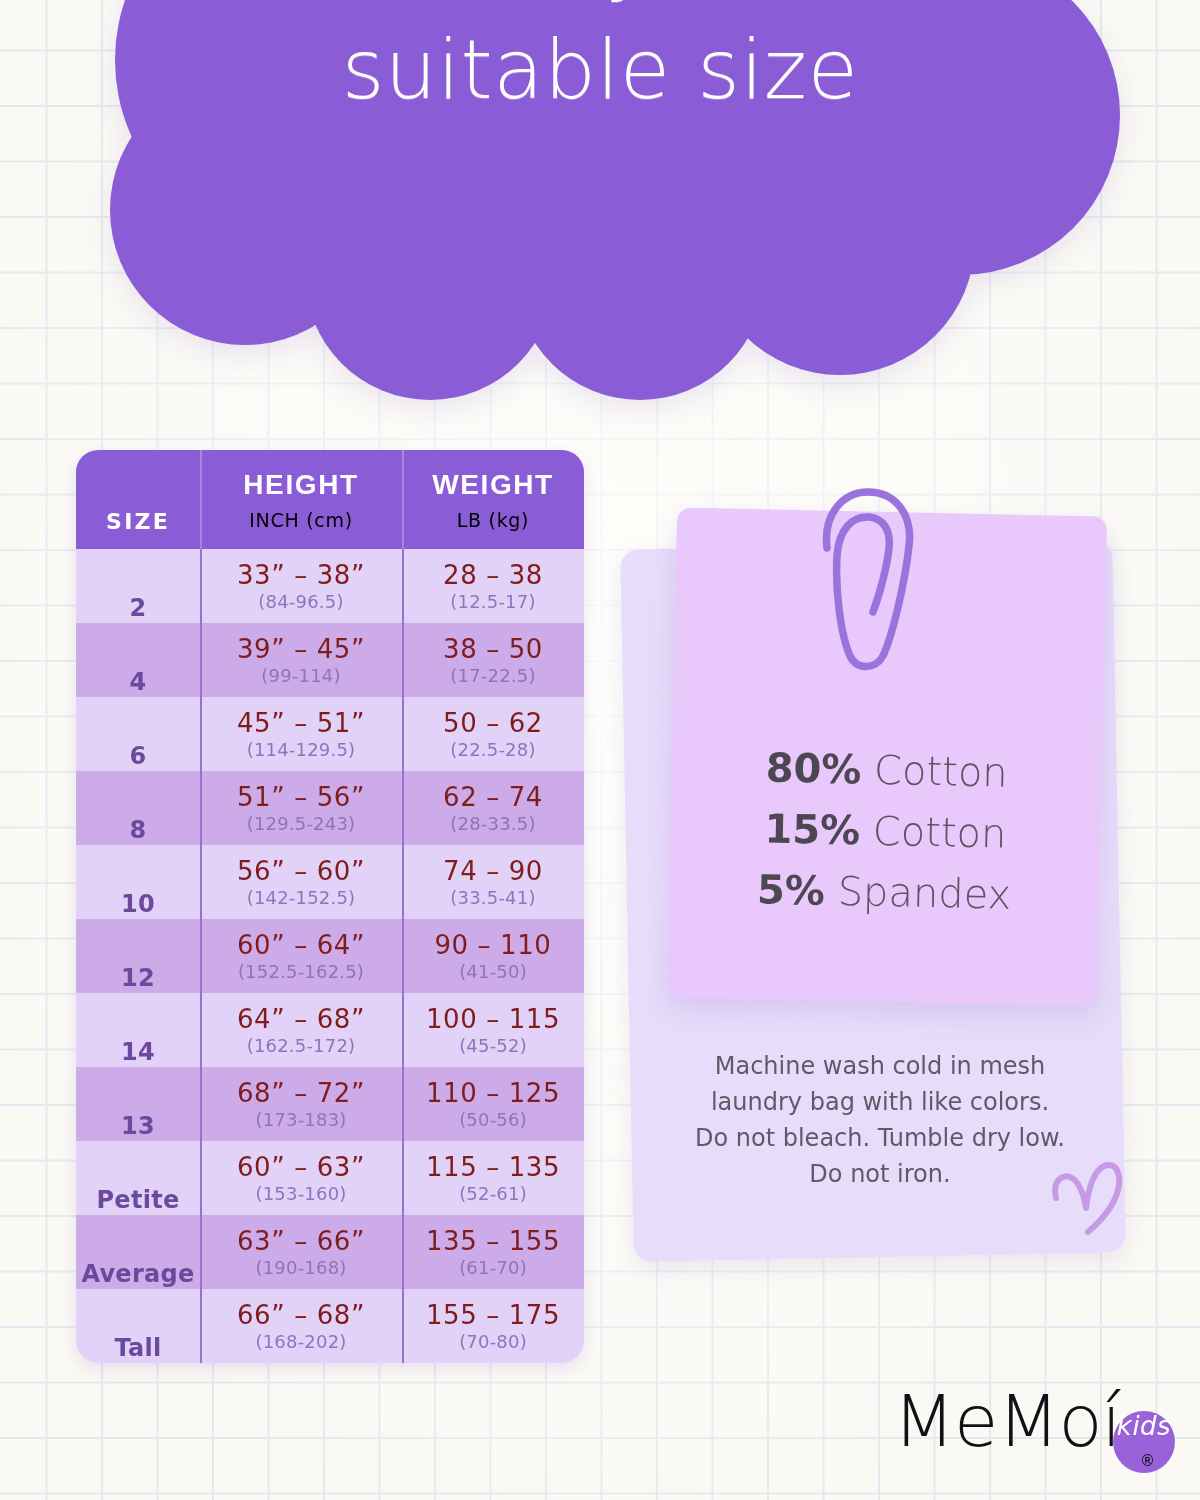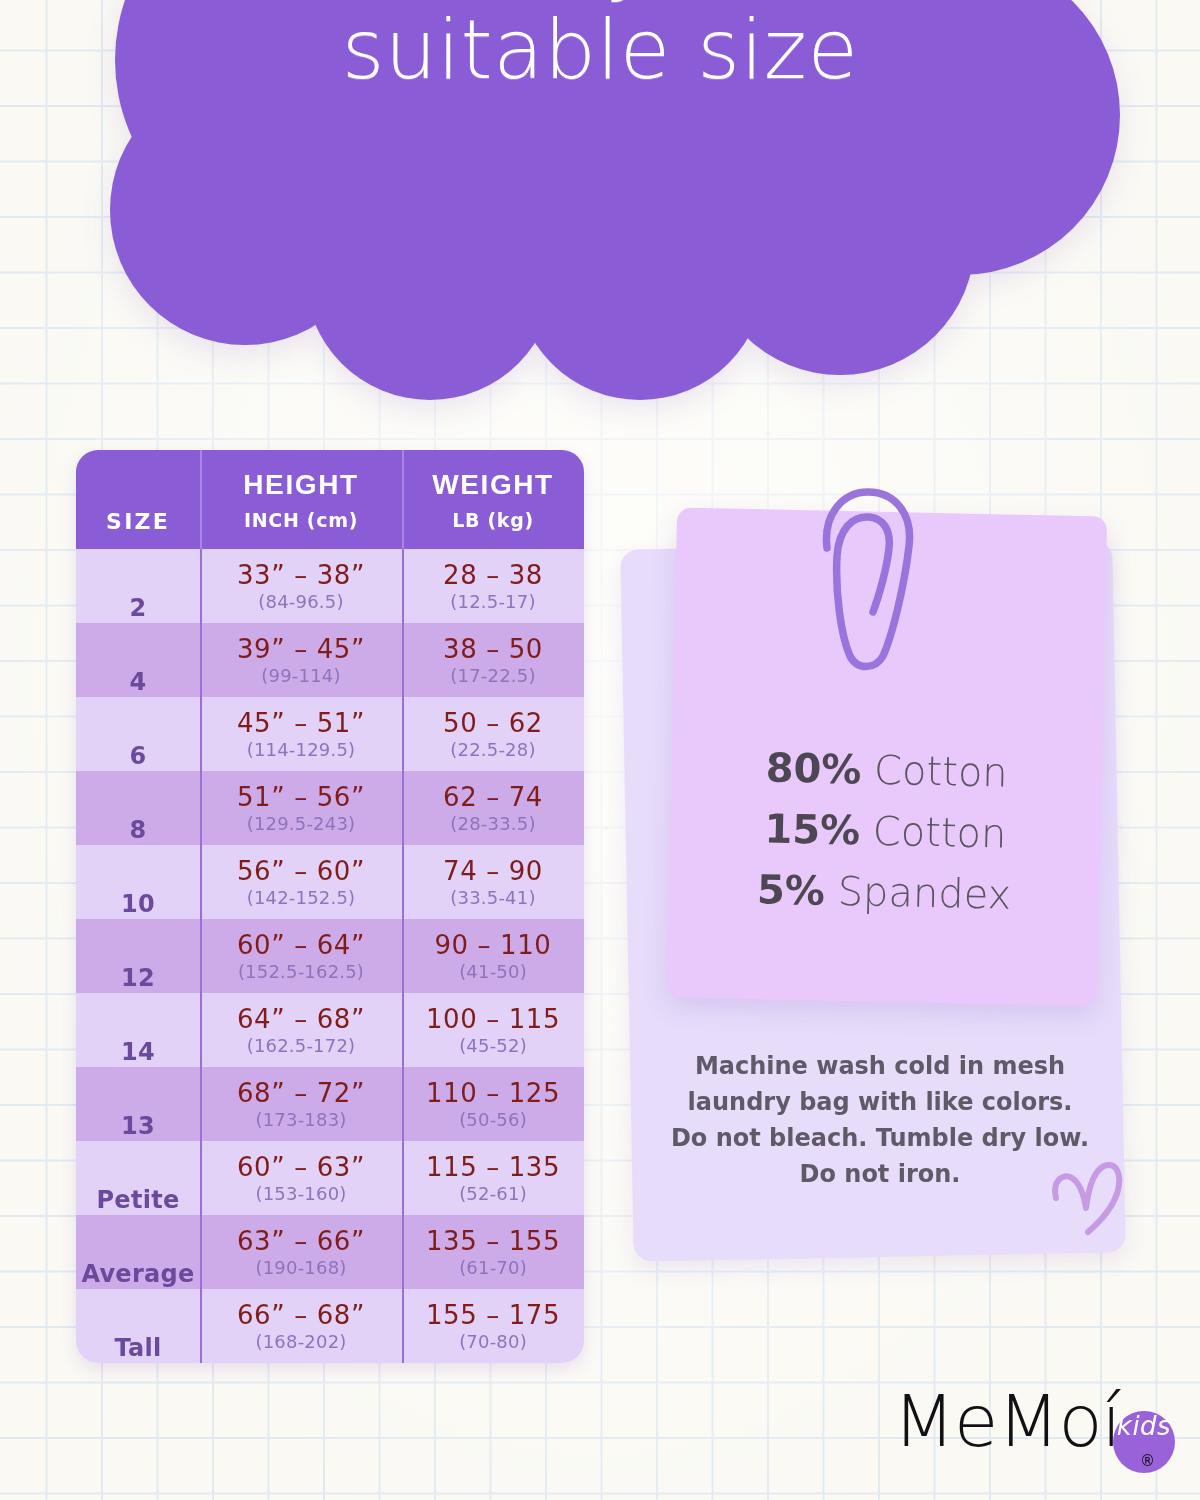--- a/index.html
+++ b/index.html
@@ -52,21 +52,21 @@
     width: 1200px;
     text-align: center;
     color: #ffffff;
     font-size: 82px;
     line-height: 1.12;
     font-weight: 300;
     letter-spacing: 0.5px;
     font-family: "DejaVu Sans", sans-serif;
     text-shadow: 0 1px 0 rgba(255,255,255,0.25);
   }
-  #cloud-title .l2 { display: block; }
+  #cloud-title .l2 { display: block; margin-top: 20px; }
 
   
   #size-table {
     position: absolute;
     left: 76px;
     top: 450px;
     width: 508px;
     border-radius: 22px;
     overflow: hidden;
     box-shadow: 0 6px 16px rgba(130,95,190,0.16);
@@ -110,22 +110,22 @@
   .thead .c-weight::before { background: rgba(255,255,255,0.25); }
 
   .h-main {
     color: #ffffff;
     font-weight: 700;
     font-size: 28px;
     letter-spacing: 1.6px;
     font-family: Liberation Sans, sans-serif;
   }
   .h-sub {
-    color: #ffffff;
-    font-weight: 700;
+    color: #000000;
+    font-weight: 400;
     font-size: 19px;
     letter-spacing: 0.7px;
     margin-top: 8px;
     font-family: "DejaVu Sans", sans-serif;
   }
   .h-size {
     color: #ffffff;
     font-weight: 700;
     font-size: 22px;
     letter-spacing: 2.2px;
@@ -203,21 +203,21 @@
 
   #care-text {
     position: absolute;
     left: 655px;
     top: 1048px;
     width: 450px;
     text-align: center;
     color: #5f5a68;
     font-size: 24px;
     line-height: 1.50;
-    font-weight: 700;
+    font-weight: 400;
     font-family: "DejaVu Sans", sans-serif;
   }
 
   #paperclip {
     position: absolute;
     left: 813px;
     top: 484px;
     width: 110px;
     height: 190px;
   }

